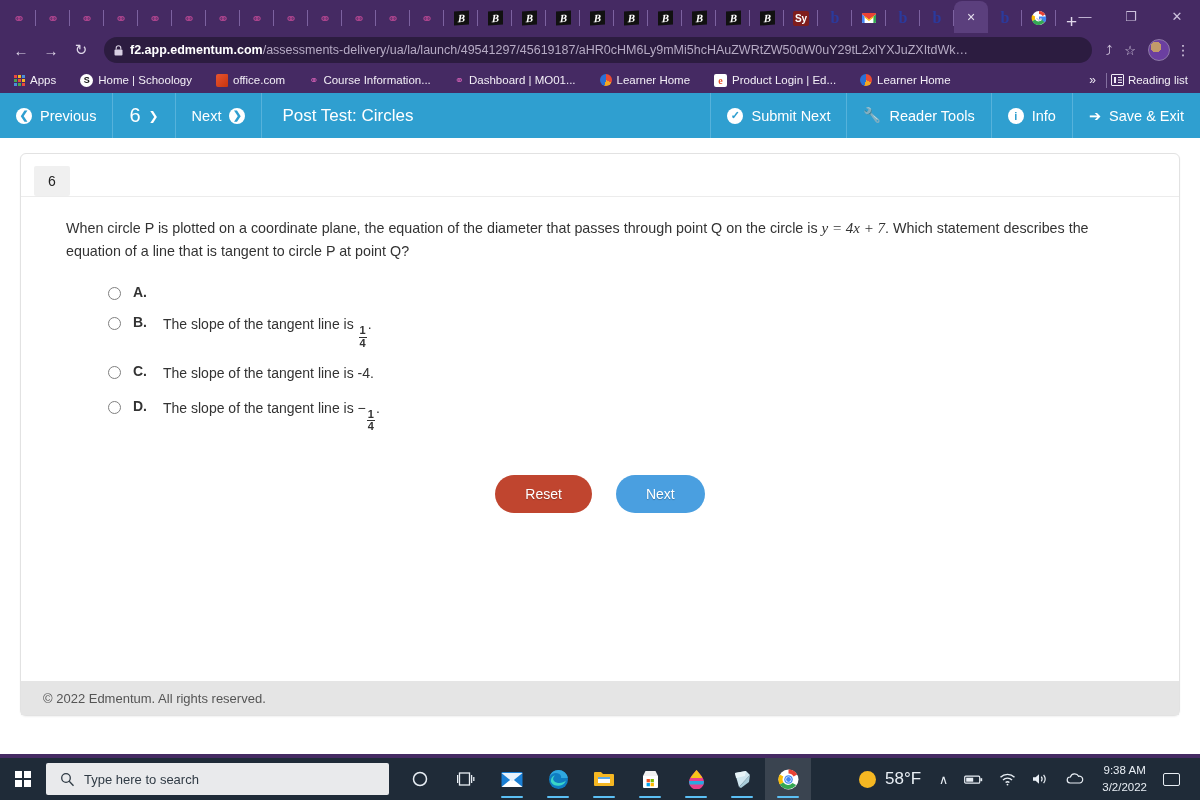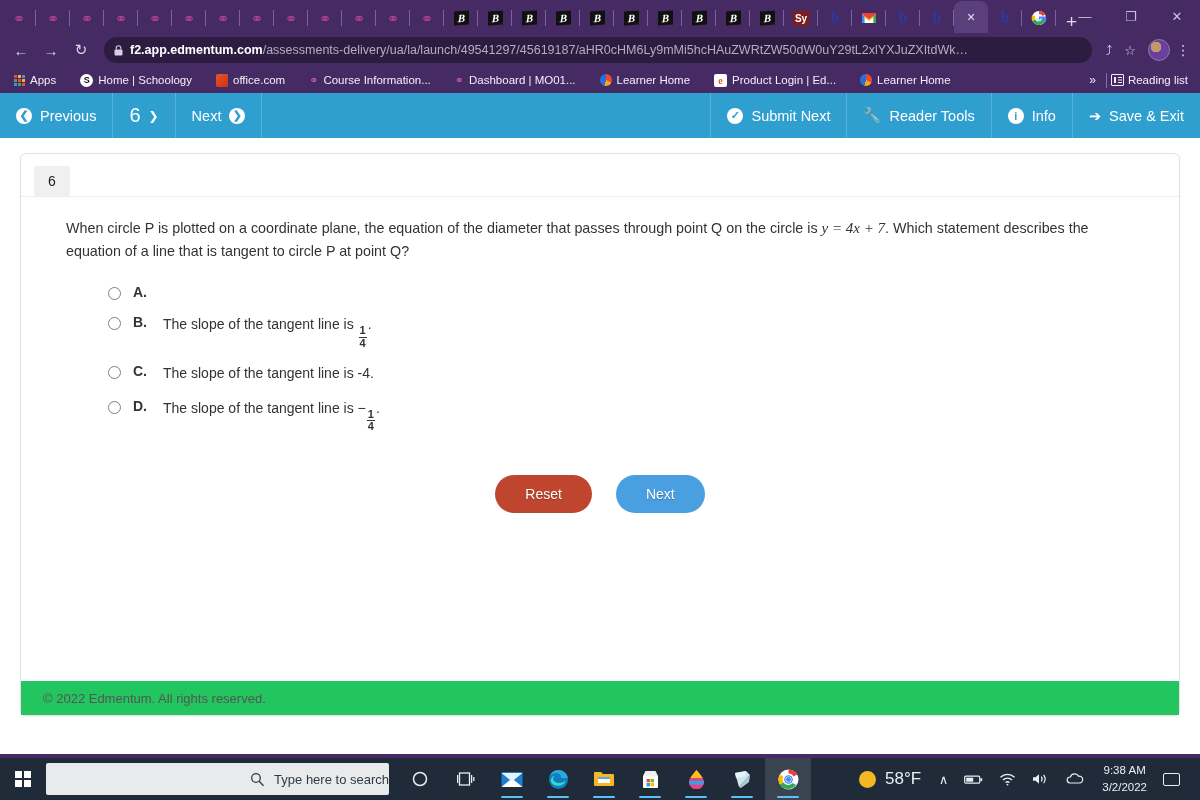--- a/index.html
+++ b/index.html
@@ -158,36 +158,36 @@
     border: none; border-radius: 20px; color: #fff; font-size: 14px;
     padding: 11px 30px; font-family: Liberation Sans, sans-serif;
     text-shadow: 0 1px 1px rgba(0,0,0,.25); cursor: pointer;
   }
   .btn-reset { background: #c0452f; }
   .btn-next { background: #4a9fe0; }
 
   .footer {
     position: absolute; left: 0; bottom: 0; width: 100%; height: 34px;
     display: flex; align-items: center; padding-left: 22px;
-    font-size: 13px; color: #555; background: #22c55e;
+    font-size: 13px; color: #555; background: #e5e5e5;
   }
 
   
   .taskbar {
     position: absolute; left: 0; top: 758px; width: 1200px; height: 42px;
     background: #1f2b38; display: flex; align-items: center; color: #e8eef4;
   }
   .start-btn { width: 46px; height: 42px; display:flex; align-items:center; justify-content:center; }
   .win-logo { display: grid; grid-template-columns: 7px 7px; grid-template-rows: 7px 7px;
               grid-gap: 2px; }
   .win-logo i { background: #fff; display: block; }
   .searchbox {
     width: 343px; height: 32px; background: #e9eaec; border-radius: 2px;
     display: flex; align-items: center; gap: 9px; padding-left: 14px;
-    color: #303b45; font-size: 13px; justify-content: flex-end;
+    color: #303b45; font-size: 13px;
   }
   .tb-icons { display: flex; align-items: center; gap: 0; margin-left: 8px; }
   .tbi { width: 46px; height: 42px; display:flex; align-items:center; justify-content:center;
          position: relative; }
   .tbi.open::after {
     content:""; position:absolute; bottom:2px; left:12px; width:22px; height:2.5px;
     background:#5bc0f5; border-radius:2px;
   }
   .tbi.active { background: rgba(255,255,255,.12); }
   .tray { margin-left: auto; display: flex; align-items: center; gap: 0; padding-right: 8px; }
@@ -396,20 +396,21 @@
         <span>Previous</span>
       </div>
       <div class="tb-item">
         <span class="qnum">6</span>
         <span class="caret-dn">❯</span>
       </div>
       <div class="tb-item">
         <span>Next</span>
         <span class="ico-circle">❯</span>
       </div>
+      <div class="tb-item plain tb-title">Post Test: Circles</div>
       <div class="tb-right">
         <div class="tb-item">
           <span class="ico-circle">✓</span>
           <span>Submit Next</span>
         </div>
         <div class="tb-item">
           <span>🔧</span>
           <span>Reader Tools</span>
         </div>
         <div class="tb-item">

